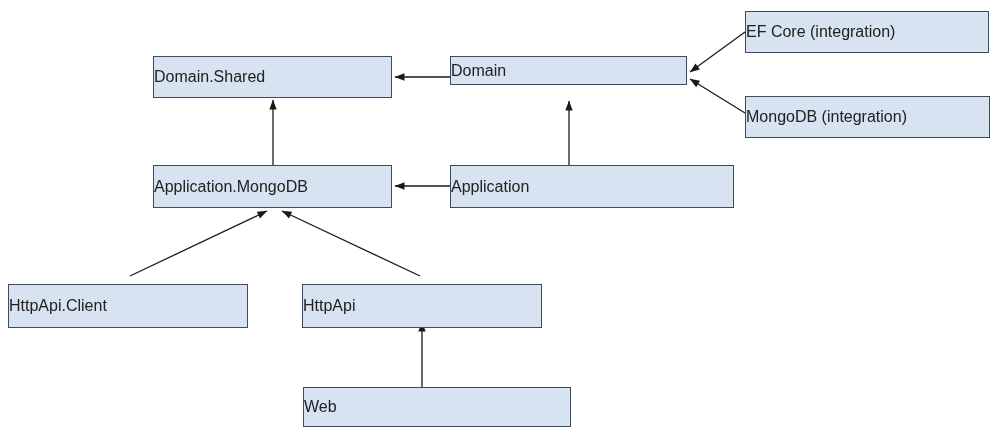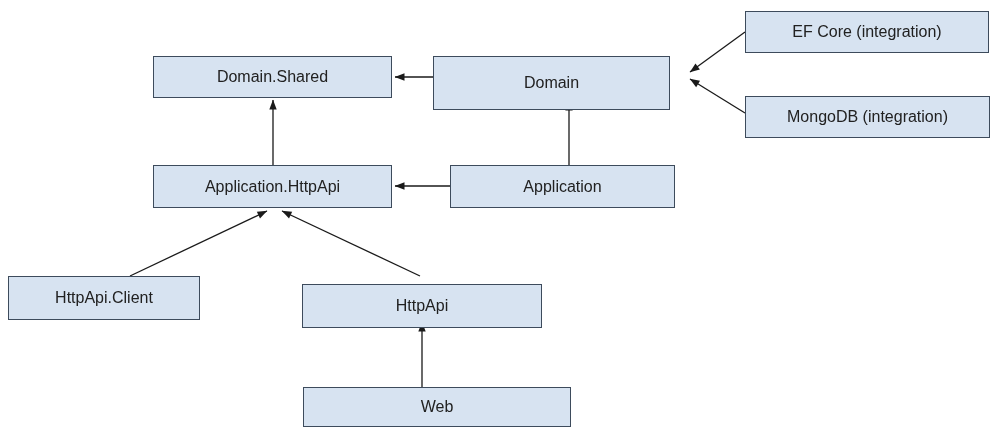--- a/index.html
+++ b/index.html
@@ -26,21 +26,20 @@
     stroke: var(--arrow, #1a1a1a);
     stroke-width: 1.3;
   }
   .node {
     position: absolute;
     box-sizing: border-box;
     background: var(--node-fill, #d7e3f1);
     border: 1.5px solid var(--node-border, #3d4b5c);
     display: flex;
     align-items: center;
-    justify-content: center;
   }
   .node-label {
     font-size: 16px;
     color: var(--text, #212121);
     white-space: nowrap;
   }
 </style>
 </head>
 <body>
 
@@ -60,41 +59,41 @@
     <line x1="273" y1="165" x2="273" y2="100" marker-end="url(#arrowhead)"></line>
     <line x1="130" y1="276" x2="267" y2="211" marker-end="url(#arrowhead)"></line>
     <line x1="420" y1="276" x2="282" y2="211" marker-end="url(#arrowhead)"></line>
     <line x1="422" y1="387" x2="422" y2="322" marker-end="url(#arrowhead)"></line>
   </svg>
 
   <div class="node" style="left:153px; top:56px;  width:239px; height:42px">
     <span class="node-label">Domain.Shared</span>
   </div>
 
-  <div class="node" style="left:433px; top:56px;  width:237px; height:54px">
+  <div class="node" style="left:450px; top:56px;  width:237px; height:29px">
     <span class="node-label">Domain</span>
   </div>
 
   <div class="node" style="left:745px; top:11px;  width:244px; height:42px">
     <span class="node-label">EF Core (integration)</span>
   </div>
 
   <div class="node" style="left:745px; top:96px;  width:245px; height:42px">
     <span class="node-label">MongoDB (integration)</span>
   </div>
 
   <div class="node" style="left:153px; top:165px; width:239px; height:43px">
-    <span class="node-label">Application.HttpApi</span>
+    <span class="node-label">Application.MongoDB</span>
   </div>
 
-  <div class="node" style="left:450px; top:165px; width:225px; height:43px">
+  <div class="node" style="left:450px; top:165px; width:284px; height:43px">
     <span class="node-label">Application</span>
   </div>
 
-  <div class="node" style="left:8px;   top:276px; width:192px; height:44px">
+  <div class="node" style="left:8px;   top:284px; width:240px; height:44px">
     <span class="node-label">HttpApi.Client</span>
   </div>
 
   <div class="node" style="left:302px; top:284px; width:240px; height:44px">
     <span class="node-label">HttpApi</span>
   </div>
 
   <div class="node" style="left:303px; top:387px; width:268px; height:40px">
     <span class="node-label">Web</span>
   </div>

